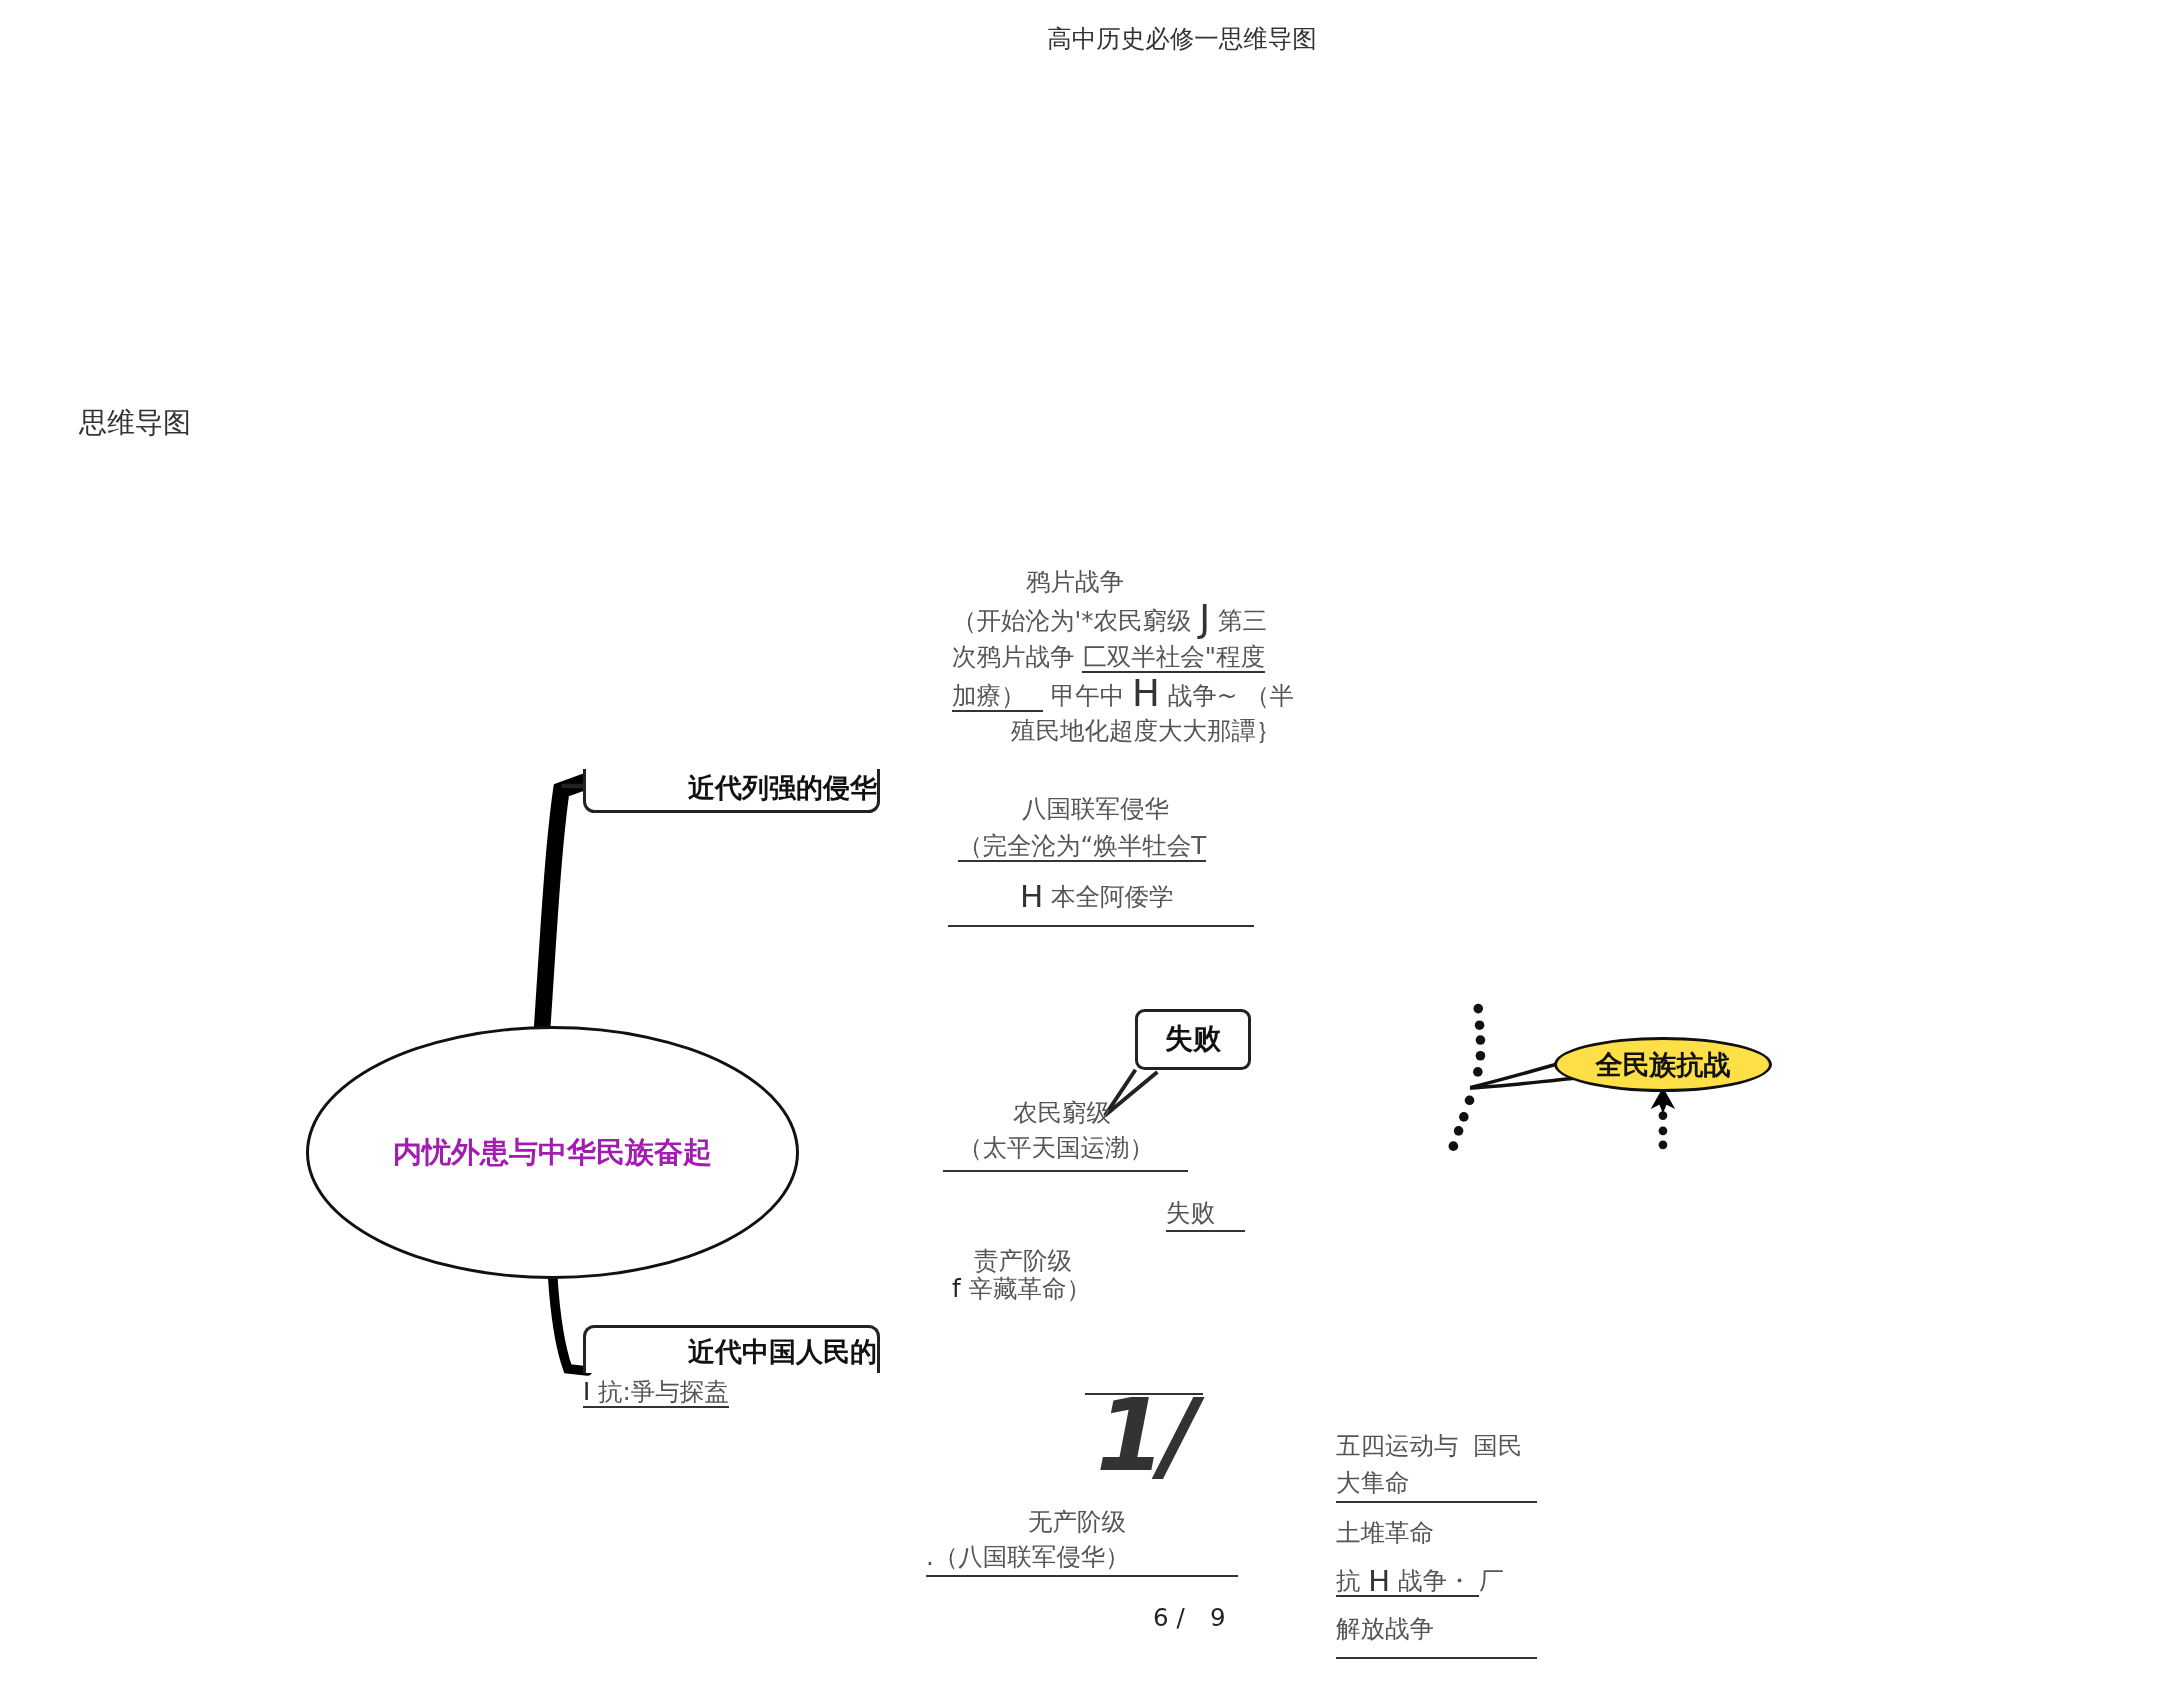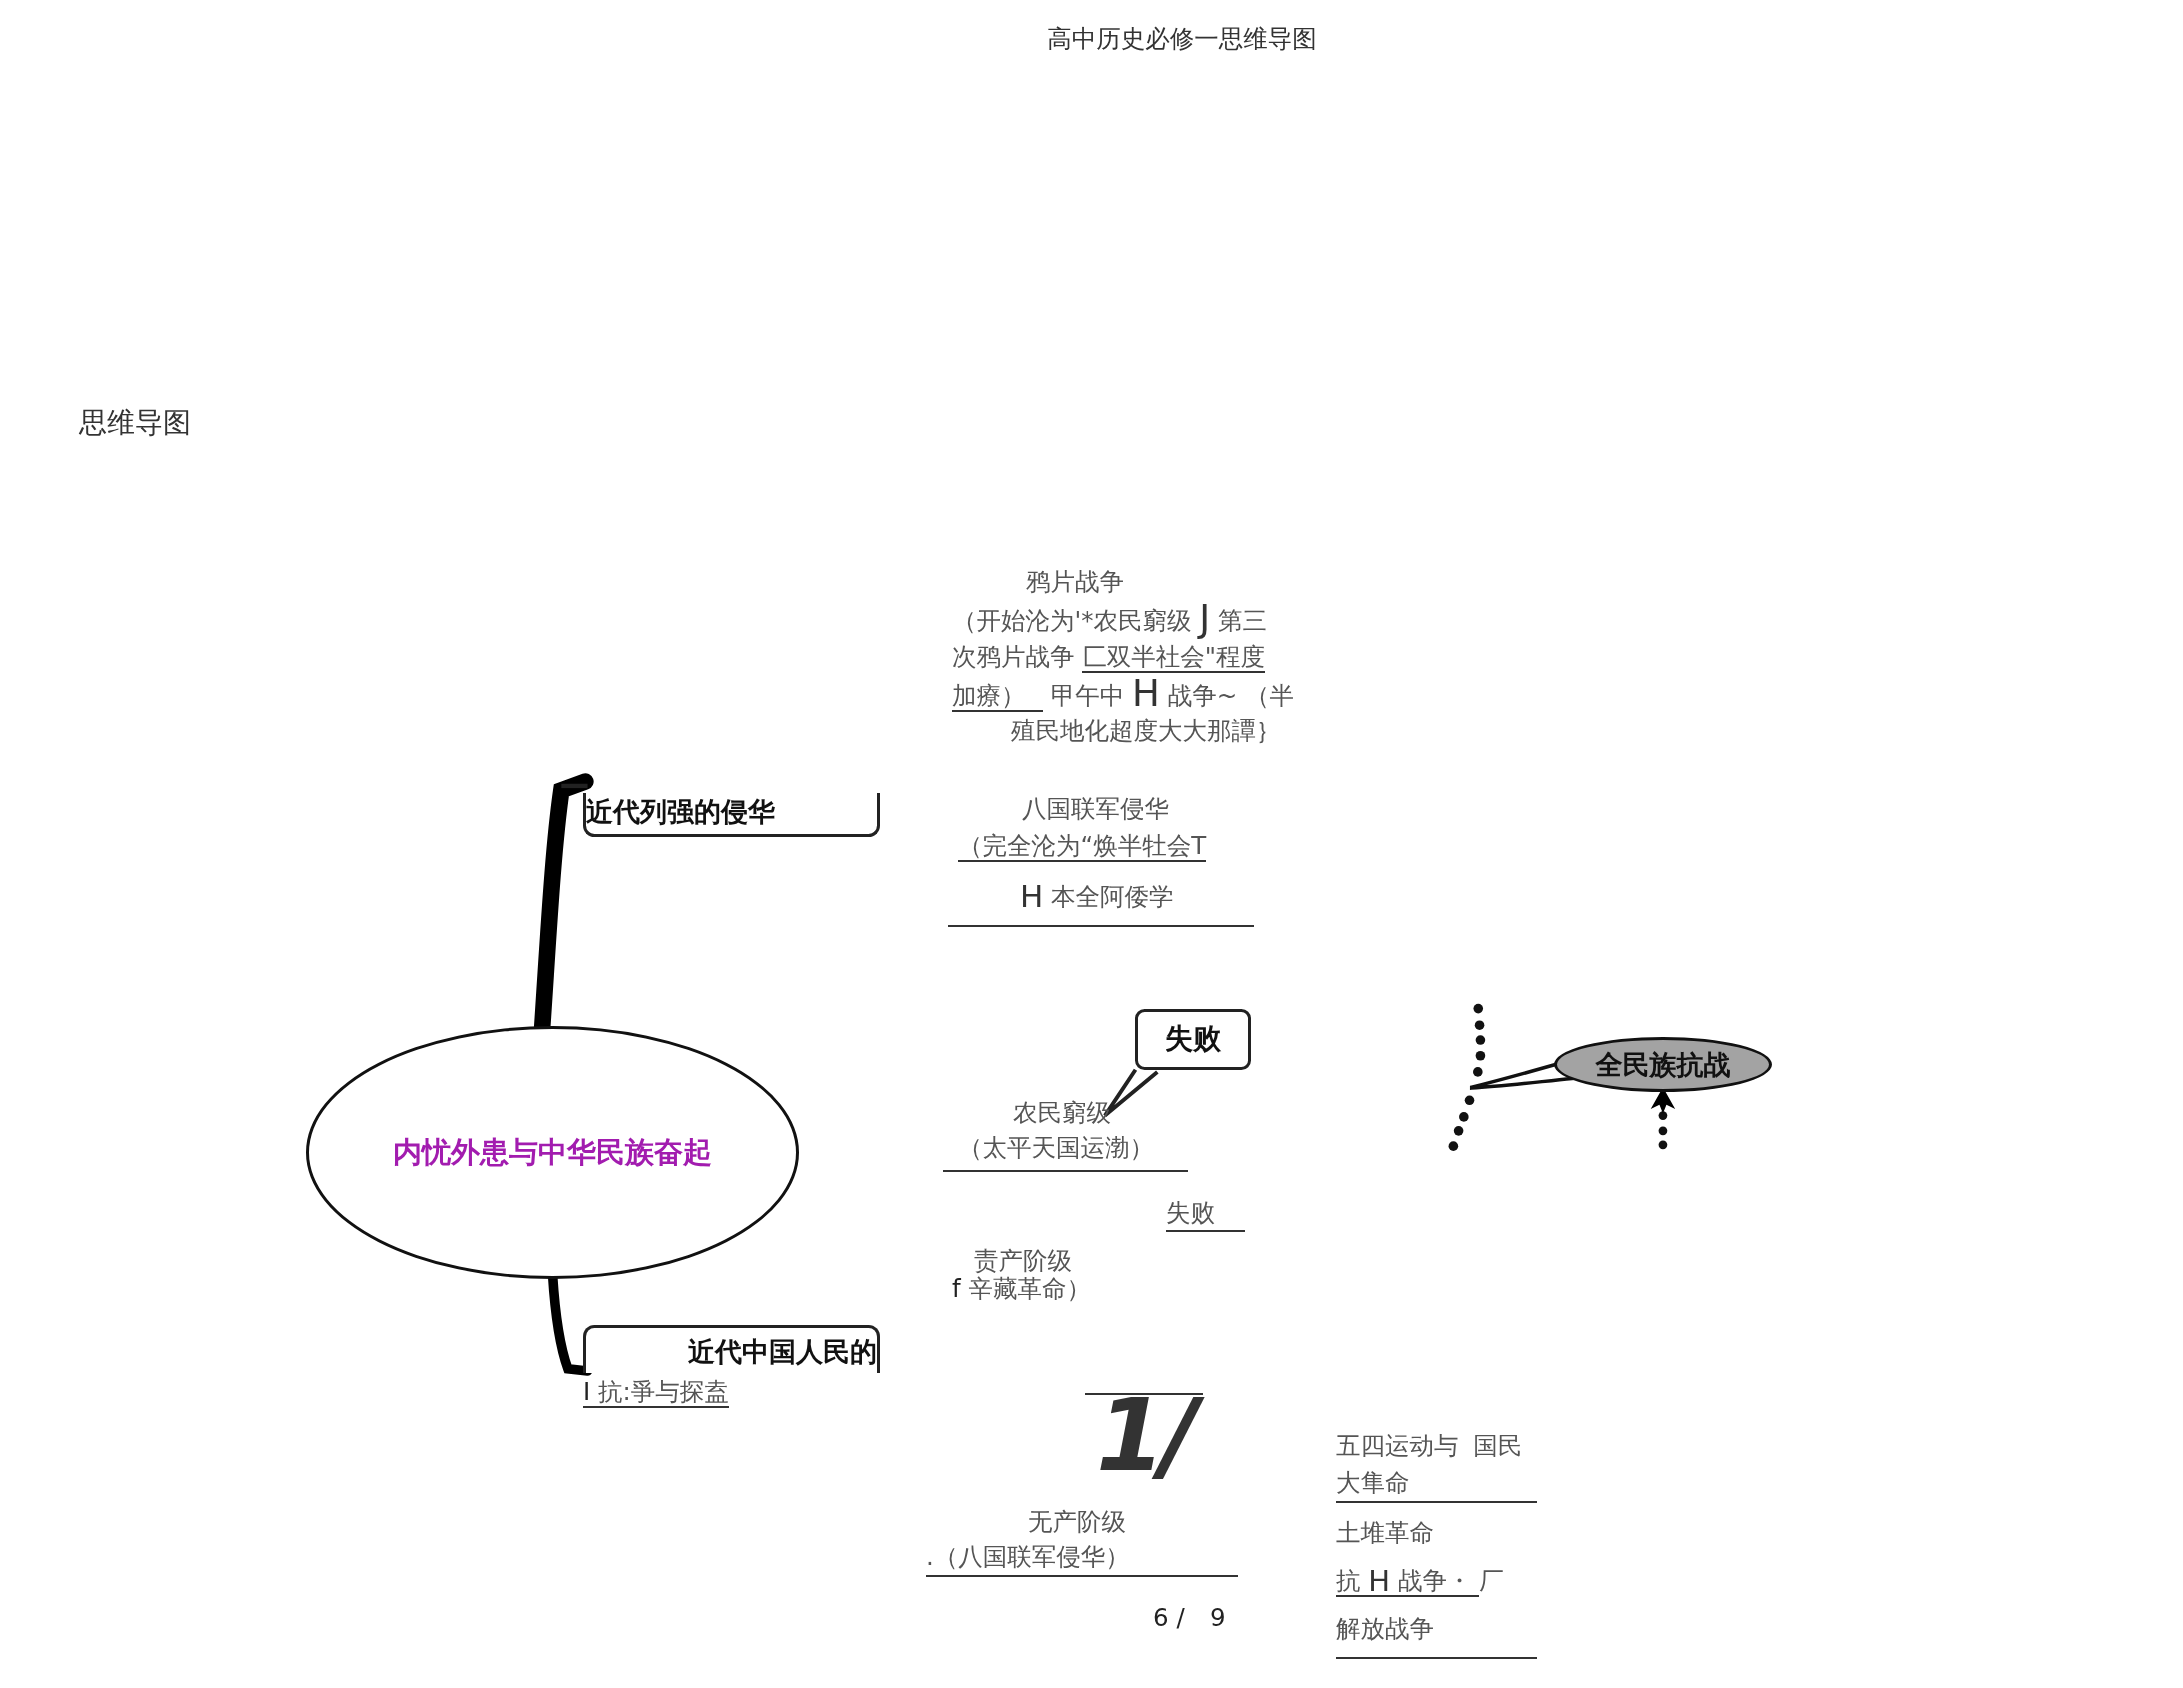--- a/index.html
+++ b/index.html
@@ -6,28 +6,28 @@
   body { width: 2364px; height: 1688px; position: relative; overflow: hidden;
          font-family: "DejaVu Sans", "Liberation Sans", sans-serif; color: #444; }
   .abs { position: absolute; }
   .doc-title { left: 0; width: 2364px; top: 22px; text-align: center; font-size: 24.5px; color: #333; }
   .section-title { left: 79px; top: 404px; font-size: 28px; color: #333; }
   .txt { font-size: 24.5px; color: #555; line-height: 37px; white-space: nowrap; }
   .ul { border-bottom: 2.2px solid #333; }
   .line { position: absolute; height: 0; border-top: 2.2px solid #333; }
   .big { font-size: 37px; color: #333; vertical-align: -1.7px; }
   .node-box { border: 3.9px solid #222; border-top: none; border-radius: 0 0 11.4px 11.4px; box-sizing: border-box;
-              font-weight: bold; font-size: 27px; color: #111; text-align: left; background: #fff; margin-top: 24px; }
+              font-weight: bold; font-size: 27px; color: #111; text-align: right; background: #fff; }
   .node-box2 { border: 3.9px solid #222; border-bottom: none; border-radius: 11.4px 11.4px 0 0; box-sizing: border-box;
                font-weight: bold; font-size: 27px; color: #111; text-align: right; background: #fff; }
   .callout { border: 3.9px solid #222; border-radius: 9.6px; box-sizing: border-box; background: #fff;
              font-weight: bold; font-size: 28px; color: #111; text-align: center; }
   .ellipse { border: 3.5px solid #111; border-radius: 50%; box-sizing: border-box; background: #fff;
              display: flex; align-items: center; justify-content: center; font-weight: bold; font-size: 29px; color: #a21caf; }
-  .oval-callout { border: 3.9px solid #111; border-radius: 50%; box-sizing: border-box; background:#a3a3a3;
+  .oval-callout { border: 3.9px solid #111; border-radius: 50%; box-sizing: border-box; background:#fde047;
                   display:flex; align-items:center; justify-content:center; font-weight:bold; font-size:27px; color:#111; }
   svg.overlay { position: absolute; left: 0; top: 0; width: 2364px; height: 1688px; pointer-events: none; }
   .slash { font-size: 100px; font-style: italic; font-weight: bold; color: #333; letter-spacing: -4.4px; }
   .page-num { font-size: 24.5px; color: #222; }
 </style>
 </head>
 <body>
 
 <div class="abs doc-title">高中历史必修一思维导图</div>
 <div class="abs section-title">思维导图</div>

